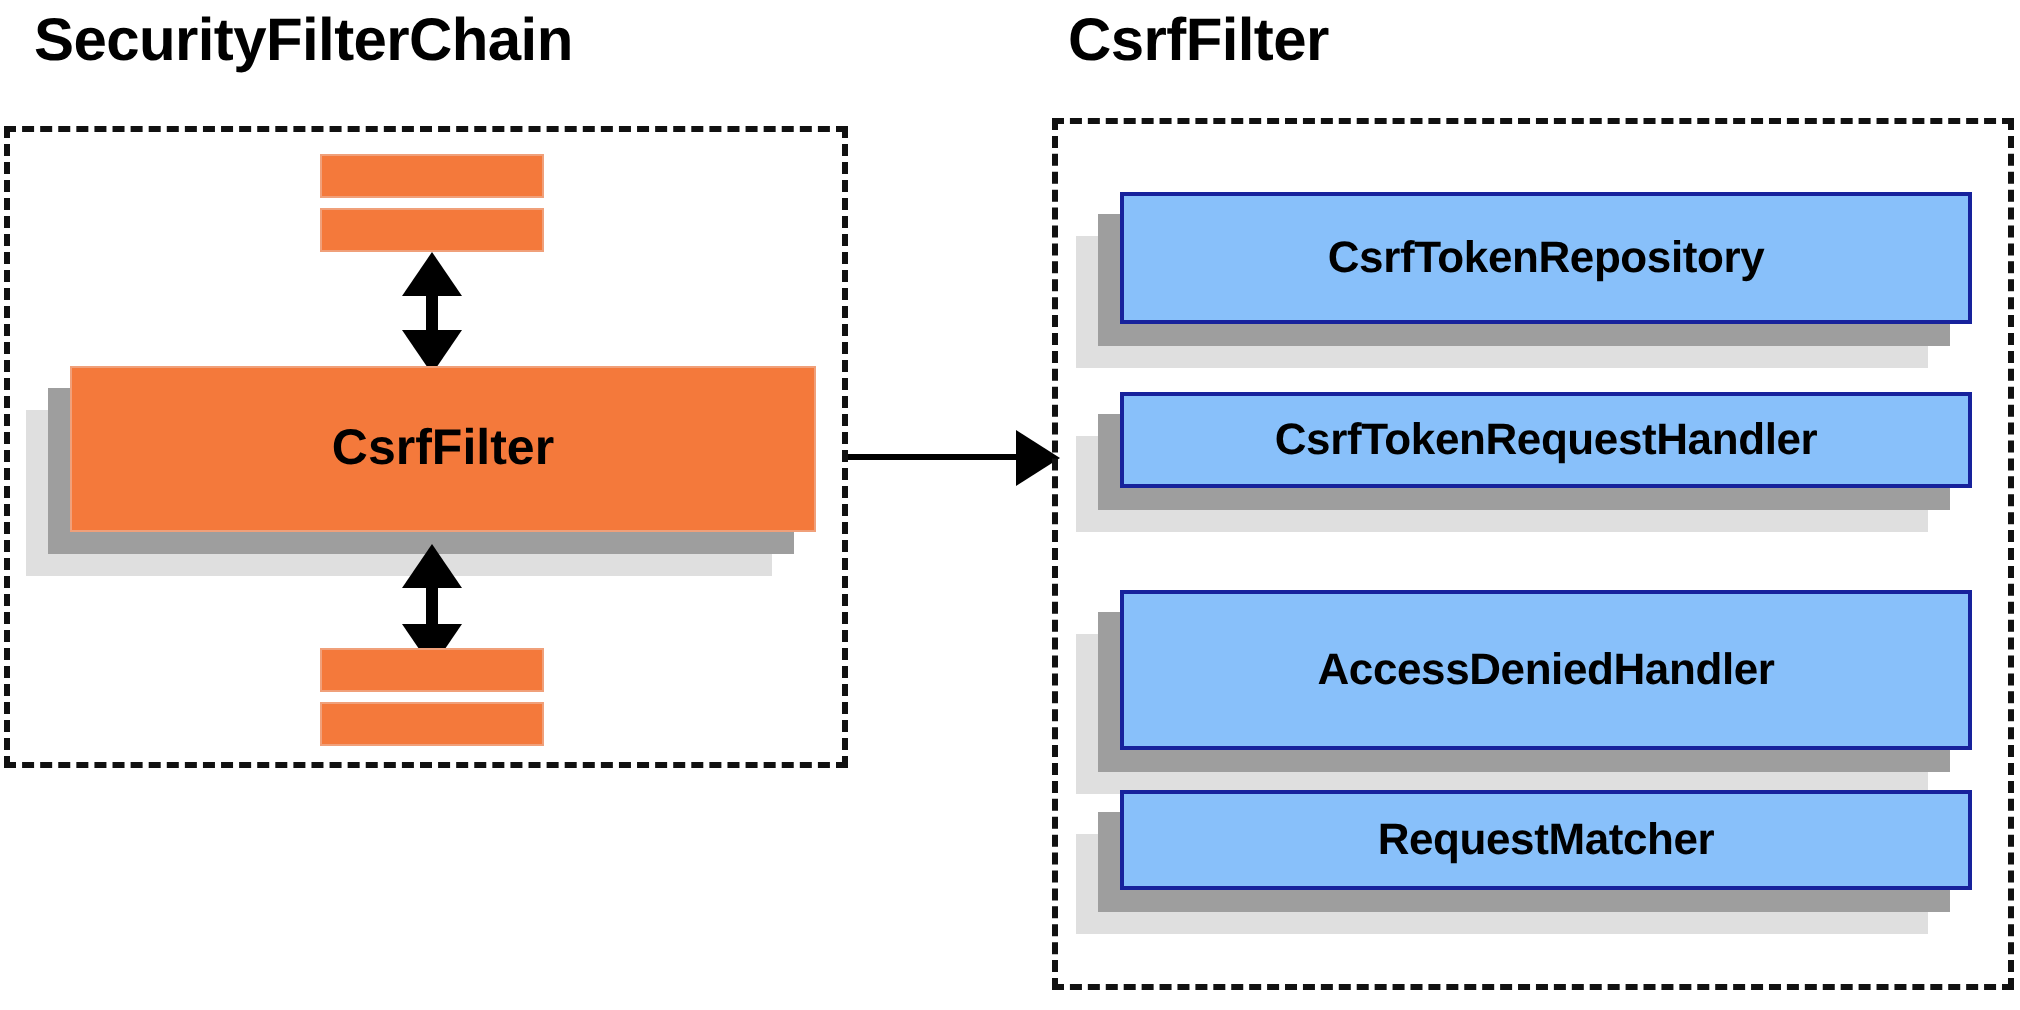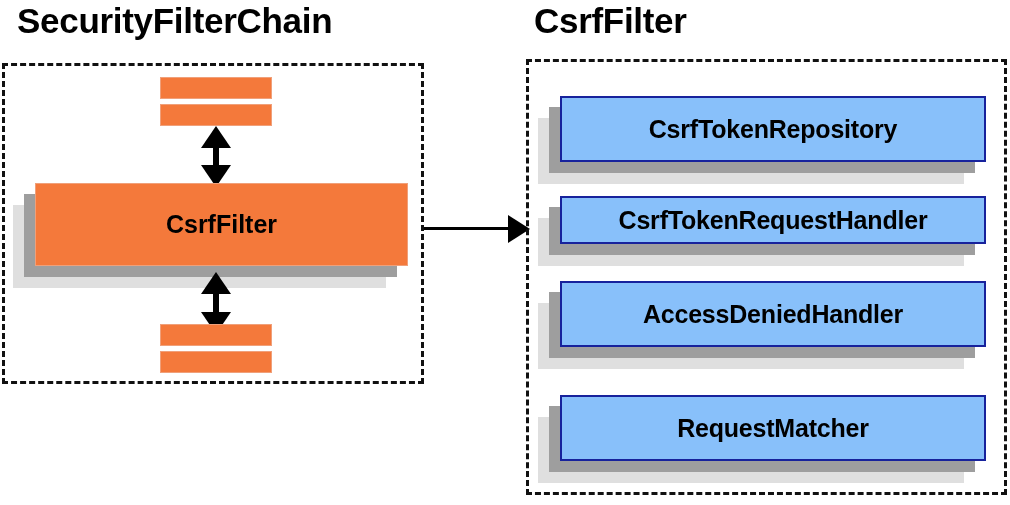--- a/index.html
+++ b/index.html
@@ -17,21 +17,21 @@
     height: 505px;
     background: #ffffff;
     overflow: hidden;
   }
 
   
   .panel-title {
     position: absolute;
     font-family: "Liberation Sans", sans-serif;
     font-weight: bold;
-    font-size: 35px;
+    font-size: 30px;
     line-height: 34px;
     color: #000000;
     white-space: nowrap;
     letter-spacing: -0.3px;
   }
   #title-left  { left: 17px;  top: 4px; }
   #title-right { left: 534px; top: 4px; }
 
   
   .dashed-panel {
@@ -89,21 +89,21 @@
     position: absolute;
     background: #f4793b;
     border: 1px solid #f0a07a;
     box-sizing: border-box;
   }
 
   
   .blue .face {
     background: #88c0fa;
     border: 2px solid #17229c;
-    font-size: 25px;
+    font-size: 22px;
     letter-spacing: -0.2px;
   }
 
   
   .arrow-line-v {
     position: absolute;
     width: 6px;
     background: #000000;
   }
   .arrow-line-h {
@@ -179,25 +179,25 @@
     <div class="shadow-near"></div>
     <div class="face">CsrfTokenRepository</div>
   </div>
 
   <div class="stack blue" style="left:560px; top:196px; width:426px; height:48px;">
     <div class="shadow-far"></div>
     <div class="shadow-near"></div>
     <div class="face">CsrfTokenRequestHandler</div>
   </div>
 
-  <div class="stack blue" style="left:560px; top:281px; width:426px; height:66px;">
+  <div class="stack blue" style="left:560px; top:295px; width:426px; height:80px;">
     <div class="shadow-far"></div>
     <div class="shadow-near"></div>
     <div class="face">AccessDeniedHandler</div>
   </div>
 
-  <div class="stack blue" style="left:560px; top:395px; width:426px; height:66px;border-radius:21px;">
+  <div class="stack blue" style="left:560px; top:395px; width:426px; height:50px;border-radius:21px;">
     <div class="shadow-far"></div>
     <div class="shadow-near"></div>
     <div class="face">RequestMatcher</div>
   </div>
 
 </div>
 
 </body></html>

